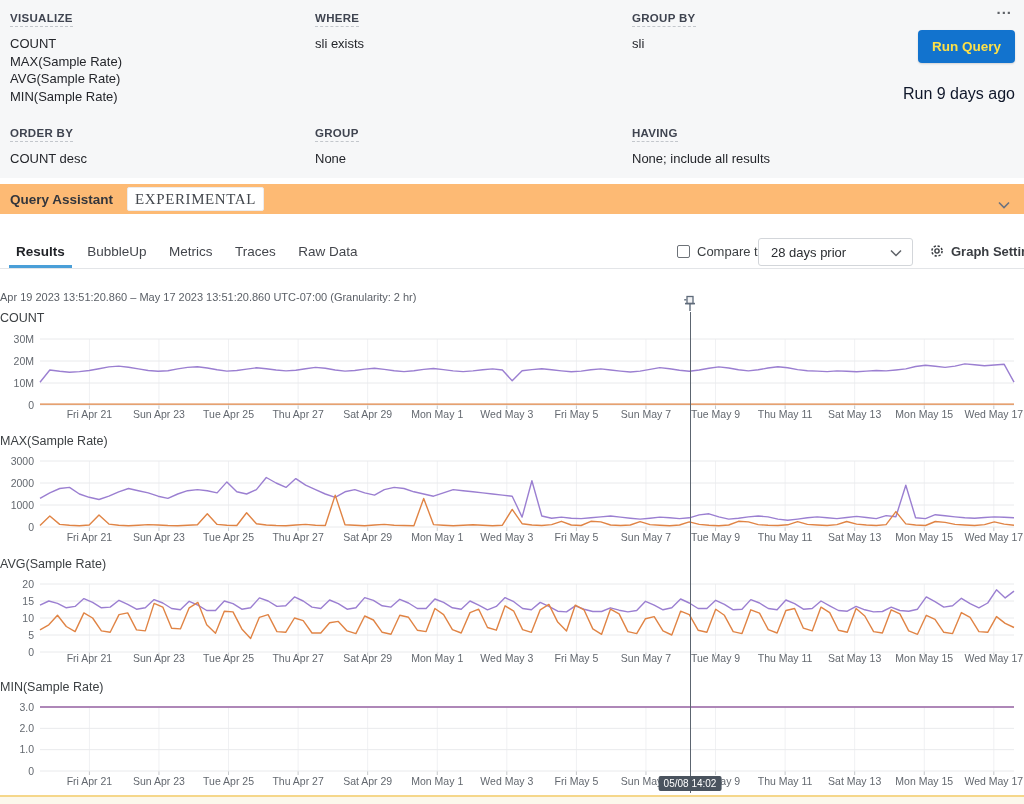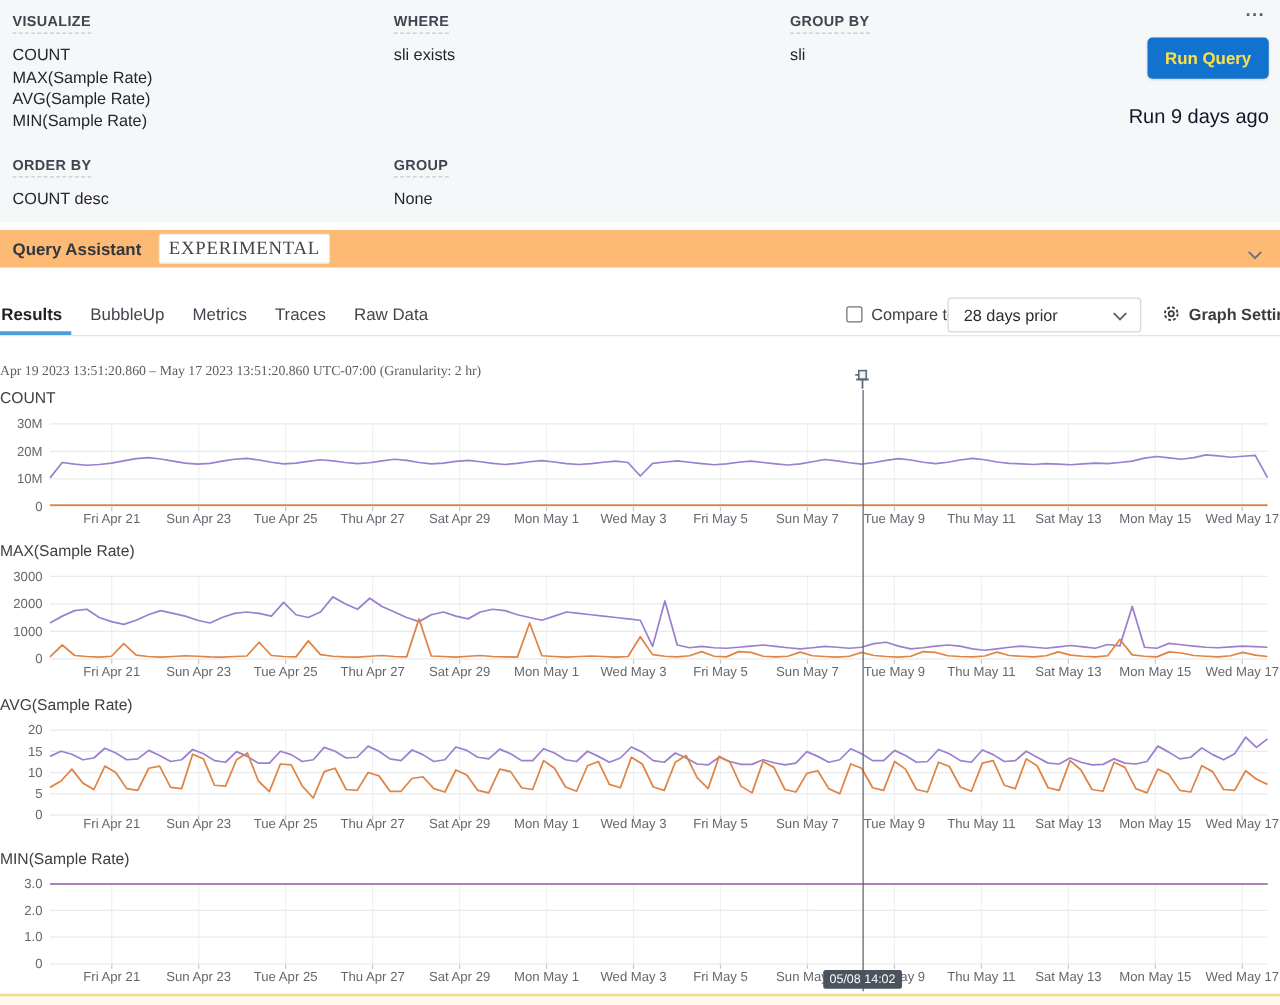--- a/index.html
+++ b/index.html
@@ -41,21 +41,21 @@
   .cmp-label { position:absolute; left:697px; top:244px; font-size:13px; color:#3c4043; }
   .cmp-select { position:absolute; left:758px; top:238px; width:155px; height:28px;
     border:1px solid #d3d6da; border-radius:3px; background:#fff; font-size:13px; color:#2a2d31;
     display:flex; align-items:center; padding-left:12px; cursor:pointer; }
   .cmp-select svg { position:absolute; right:10px; top:10px; }
   .gear-wrap { position:absolute; left:929px; top:243px; display:flex; align-items:center;
     cursor:pointer; width:120px; overflow:hidden; }
   .gear-label { margin-left:6px; font-size:13px; font-weight:700; color:#3a3d42; white-space:nowrap; }
 
   
-  .time-header { position:absolute; left:0px; top:291px; font-size:11px; color:#5a5f66;font-family:Liberation Serif, serif; }
+  .time-header { position:absolute; left:0px; top:291px; font-size:11px; color:#5a5f66; }
   .chart-title { position:absolute; left:0px; font-size:12.5px; color:#3c4043; }
   .chart-svg { position:absolute; left:0; width:1024px; height:100px; }
 
   
   .crosshair-line { position:absolute; left:690px; top:312px; width:1px; height:481px;
     background:#5c6570; }
   .pin { position:absolute; left:681px; top:294px; cursor:pointer; }
   .crosshair-tip { position:absolute; left:690px; top:776px; transform:translateX(-50%);
     background:#4a535e; color:#fff; font-size:10px; padding:2px 5px 2px; border-radius:2px;
     white-space:nowrap; }
@@ -103,37 +103,43 @@
         </div>
     </div>
 
     <div class="qb-sec" style="left:315px; top:123px;">
       <span class="qb-label">GROUP</span>
       <div class="qb-items">
           <div>None</div>
         </div>
     </div>
 
+    <div class="qb-sec" style="left:632px; top:123px;">
+      <span class="qb-label">HAVING</span>
+      <div class="qb-items">
+          <div>None; include all results</div>
+        </div>
+    </div>
 
     <button class="run-btn">Run Query</button>
     <div class="run-ago">Run 9 days ago</div>
   </div>
 
   <div class="qa">
     <span class="qa-title">Query Assistant</span>
     <span class="qa-badge">EXPERIMENTAL</span>
     <span class="qa-chev">
       <svg width="12" height="8" viewBox="0 0 12 8">
           <polyline points="1,1.5 6,6.5 11,1.5" fill="none" stroke="#6b7280" stroke-width="1.6"></polyline>
         </svg>
     </span>
   </div>
 
   <div class="tabbar">
-    <div style="padding-left:1px;">
+    <div style="padding-left:16px;">
       <span class="tab active"><span>Results</span><span class="tab-underline"></span></span>
       <span class="tab">BubbleUp</span>
       <span class="tab">Metrics</span>
       <span class="tab">Traces</span>
       <span class="tab">Raw Data</span>
     </div>
   </div>
   <div class="cmp-box"></div>
   <div class="cmp-label">Compare to</div>
   <div class="cmp-select">

